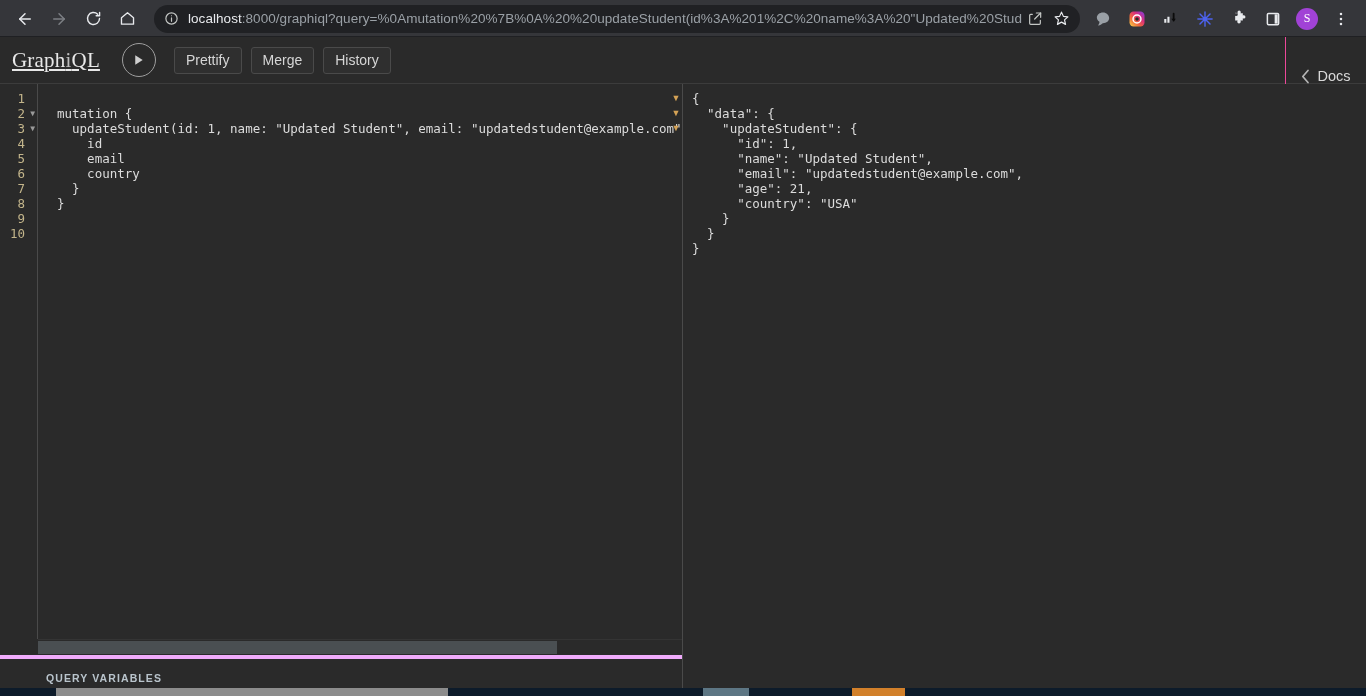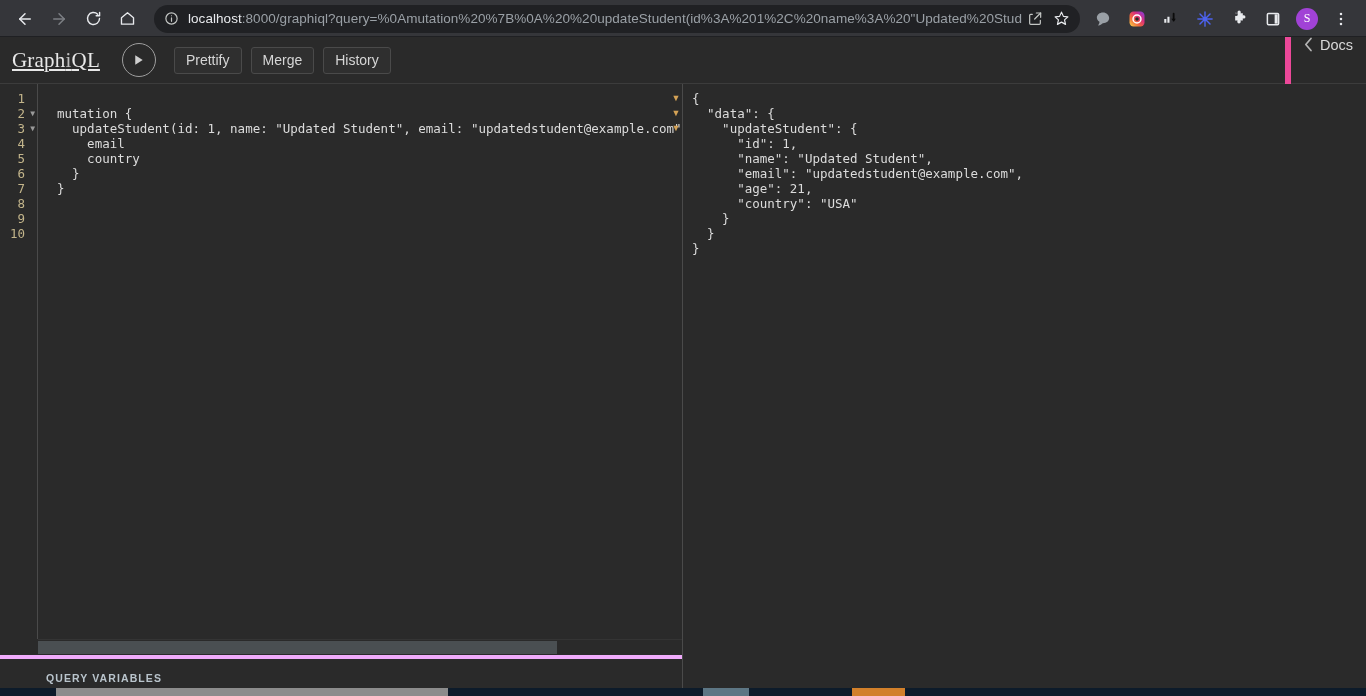--- a/index.html
+++ b/index.html
@@ -163,23 +163,23 @@
     align-items: center;
     line-height: 1;
     white-space: nowrap;
   }
   .docs-pane {
     position: absolute;
     top: 0;
     right: 0;
     width: 81px;
     height: 47px;
-    border-left: 6px solid #ec4899;
-    display: flex;
-    align-items: flex-start;
+    border-left: 1px solid #ec4899;
+    display: flex;
+    align-items: flex-end;
     justify-content: center;
     box-sizing: border-box;
   }
   .docs-label {
     font-size: 14.5px;
     color: #d8d8d8;
     margin-left: 7px;
   }
 
   
@@ -478,20 +478,21 @@
             <div class="ln">6</div>
             <div class="ln">7</div>
             <div class="ln">8</div>
             <div class="ln">9</div>
             <div class="ln">10</div>
           </div>
         <div class="code-lines lines-top" id="query-code">
             <div class="cl"></div>
             <div class="cl">mutation {</div>
             <div class="cl">  updateStudent(id: 1, name: "Updated Student", email: "updatedstudent@example.com", age:</div>
+            <div class="cl">    id</div>
             <div class="cl">    email</div>
             <div class="cl">    country</div>
             <div class="cl">  }</div>
             <div class="cl">}</div>
           </div>
         <div class="marker-col" id="markers">
             <div class="marker">▼</div>
             <div class="marker">▼</div>
             <div class="marker">▼</div>
           </div>

